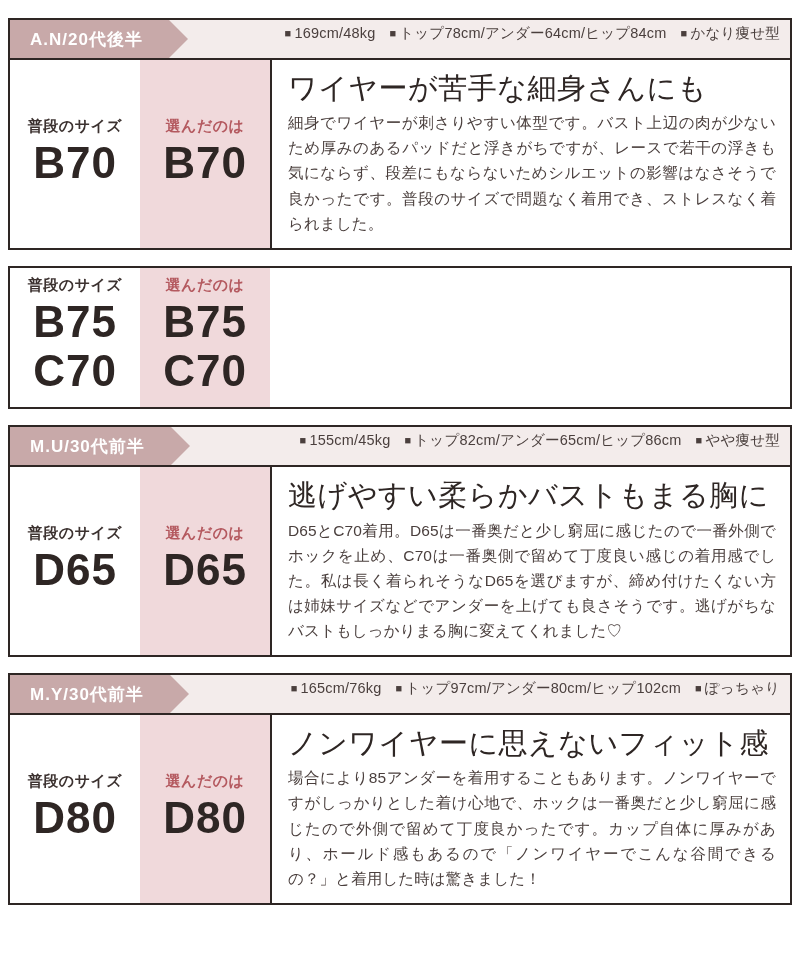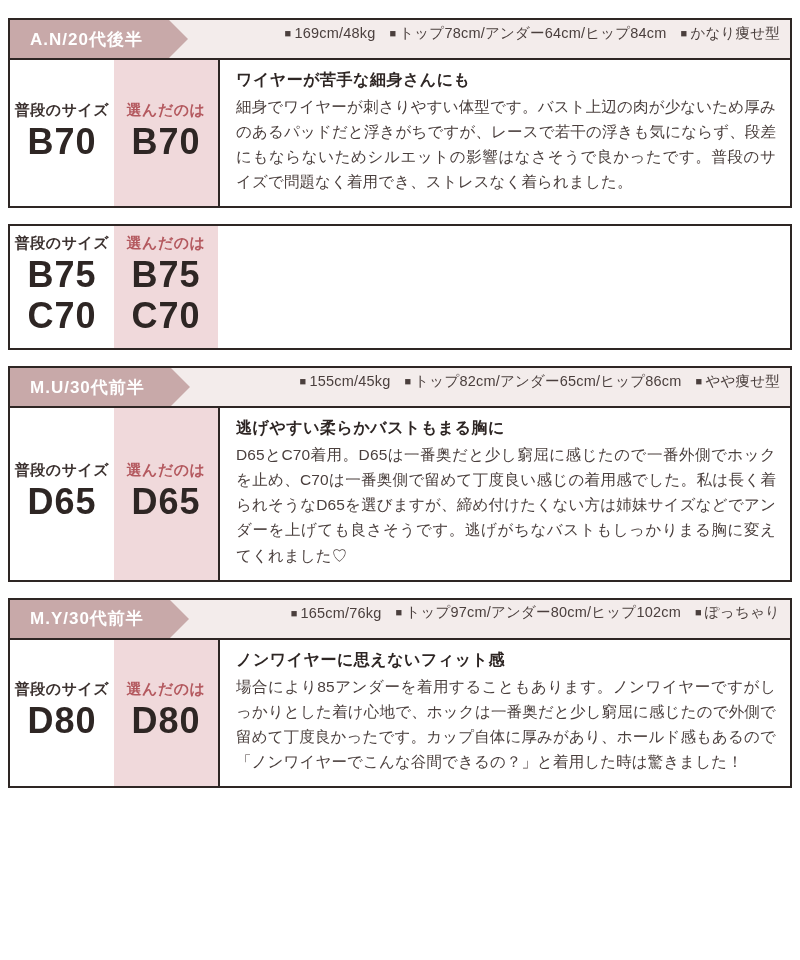--- a/index.html
+++ b/index.html
@@ -81,21 +81,21 @@
     position: relative;
     top: -1px;
   }
   
   .rv-body {
     display: flex;
     align-items: stretch;
     flex: 1;
   }
   .size-cell {
-    width: 104px;
+    width: 130px;
     box-sizing: border-box;
     display: flex;
     flex-direction: column;
     align-items: center;
     justify-content: center;
     padding: 8px 4px 12px 4px;
   }
   .size-cell.usual {
     background: #ffffff;
   }
@@ -106,38 +106,38 @@
     font-size: 15px;
     font-weight: bold;
     letter-spacing: 0.5px;
     margin-bottom: 2px;
     color: #3c3230;
   }
   .size-cell.chosen .size-label {
     color: #b4595f;
   }
   .size-value {
-    font-size: 36px;
+    font-size: 44px;
     font-weight: bold;
     line-height: 1.12;
     letter-spacing: 1px;
     color: #2e2624;
   }
   .size-cell.chosen .size-value {
     color: #2e2624;
   }
   .rv-text {
     flex: 1;
     border-left: 2px solid #2e2624;
     padding: 10px 14px 12px 16px;
     box-sizing: border-box;
   }
   .rv-title {
-    font-size: 16px;
-    font-weight: bold;
+    font-size: 29px;
+    font-weight: normal;
     color: #2e2624;
     letter-spacing: 0.5px;
     line-height: 1.25;
     margin: 0 0 4px 0;
   }
   .rv-copy {
     font-size: 15.5px;
     line-height: 1.62;
     color: #4a3f3d;
     margin: 0;

